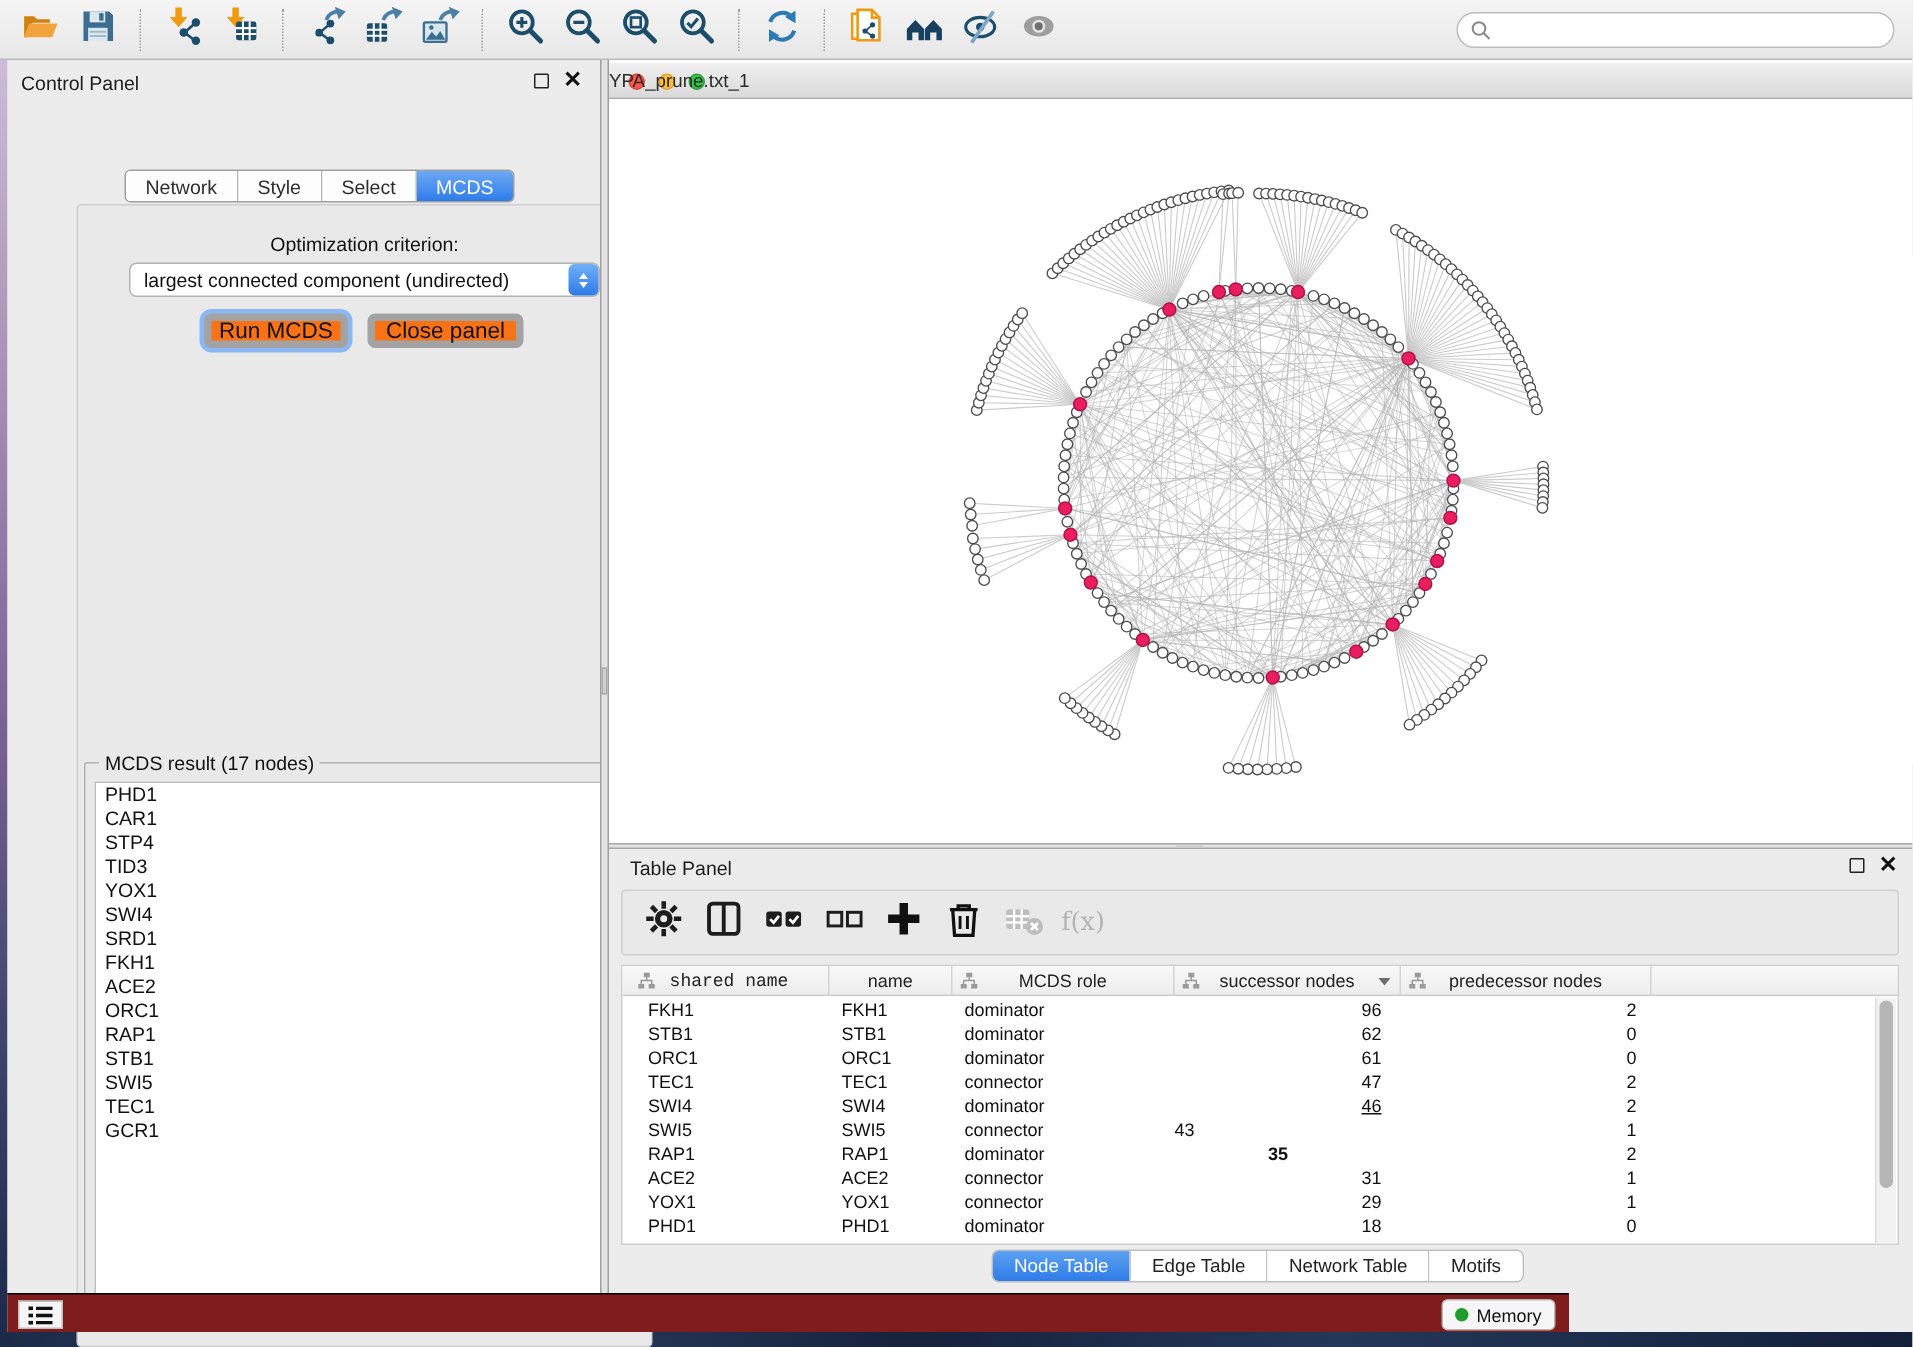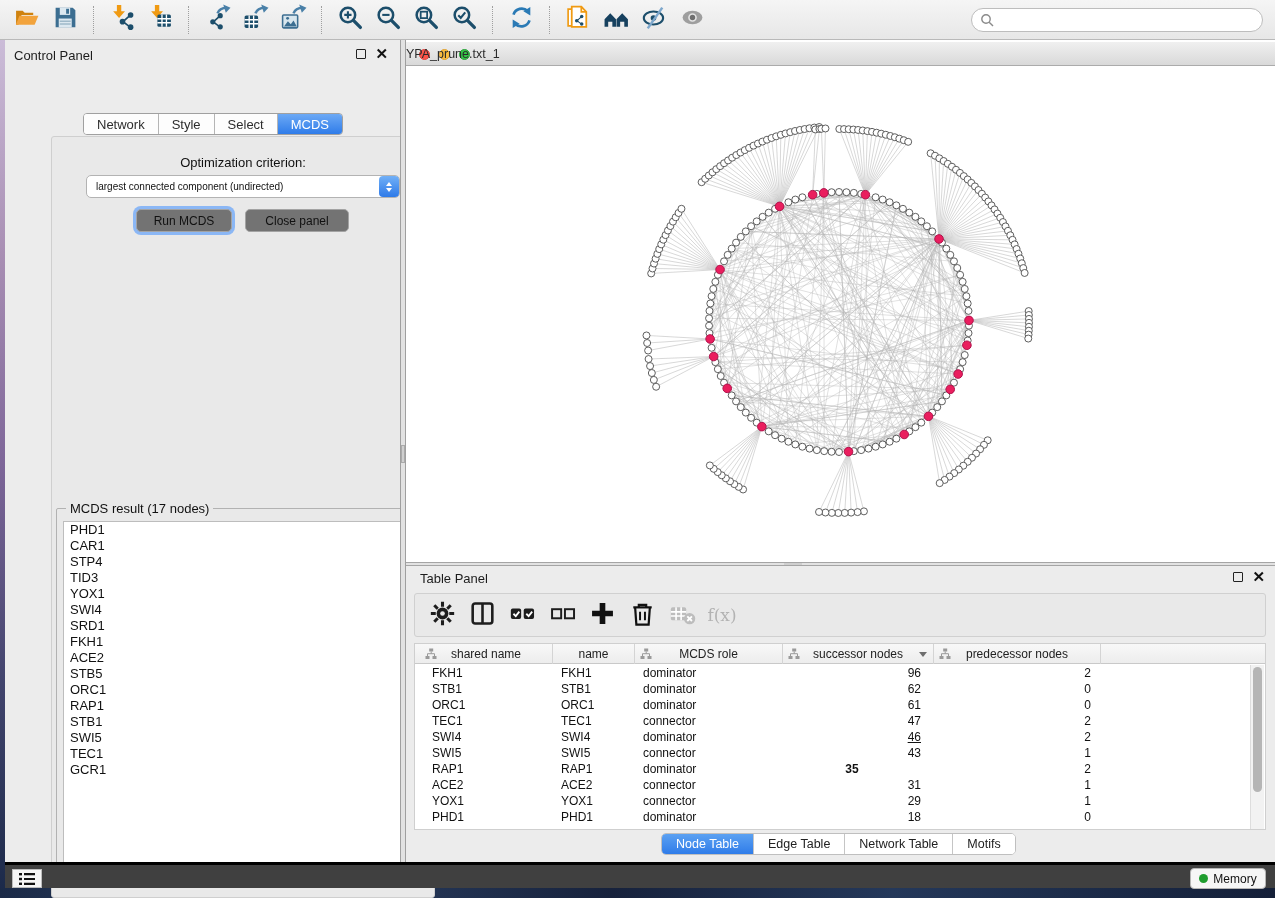--- a/index.html
+++ b/index.html
@@ -34,27 +34,27 @@
     border:1px solid #a0a0a0; border-radius:4px; background:#fdfdfd; overflow:hidden; }
   .seg { padding:0 13px; font-size:13px; color:#2d2d2d; display:flex; align-items:center; border-right:1px solid #b5b5b5; background:#fdfdfd; }
   .seg:last-child { border-right:none; }
   .seg.active { background:linear-gradient(#6ca9f5,#2f7ce9); color:#fff; }
 
   .cpane { left:10px; top:96px; width:384px; height:762px; background:#e9e9e9;
     border:1px solid #cfcfcf; border-radius:3px;margin-left:36px; }
   .opt-label { position:absolute; left:0; top:18px; width:100%; text-align:center; font-size:13px; color:#111; }
   .dropdown { position:absolute; left:34px; top:38px; width:314px; height:23px; background:#fff;
     border:1px solid #b3b3b3; border-radius:5px; display:flex; align-items:center; }
-  .dropdown .dd-text { flex:1; font-size:10px; color:#111; padding-left:9px; white-space:nowrap; }
+  .dropdown .dd-text { flex:1; font-size:13px; color:#111; padding-left:9px; white-space:nowrap; }
   .dd-cap { width:20px; height:21px; margin-right:0px; border-radius:4px;
     background:linear-gradient(#71b0f7,#2e7ae8); display:flex; flex-direction:column; align-items:center; justify-content:center; gap:2px; }
   .dd-cap .up { width:0; height:0; border-left:3.5px solid transparent; border-right:3.5px solid transparent; border-bottom:4.5px solid #fff; }
   .dd-cap .down { width:0; height:0; border-left:3.5px solid transparent; border-right:3.5px solid transparent; border-top:4.5px solid #fff; }
-  .btn { position:absolute; height:23px; background:#737373; border:1px solid #a3a3a3; border-radius:5px;
-    font-size:12px; color:#111; display:flex; align-items:center; justify-content:center; }
+  .btn { position:absolute; height:23px; background:#f97316; border:5px solid #a3a3a3; border-radius:5px;
+    font-size:15px; color:#111; display:flex; align-items:center; justify-content:center; }
   .btn.focusring { box-shadow:0 0 0 3px rgba(115,170,248,.8); }
 
   .groupbox { position:absolute; left:4px; top:371px; width:372px; height:369px; border:1px solid #b2b2b2; border-radius:2px; }
   .groupbox legend.gb-title { position:absolute; top:-8px; left:9px; background:#e9e9e9; padding:0 4px; font-size:13px; color:#111; }
   .mcds-list { position:absolute; left:6px; top:12px; width:360px; height:351px; background:#fff; border:1px solid #bdbdbd; overflow:hidden; }
   .mcds-item { font-size:13px; color:#111; line-height:16px; padding-left:6px; }
   .mcds-scroll { position:absolute; right:4px; top:0px; width:9px; height:100%; background:#f7f7f7; border-left:1px solid #d6d6d6; border-right:1px solid #d6d6d6; }
 
   
   .vsplit { left:400px; top:40px; width:6px; height:822px; background:#e2e2e2; border-left:1px solid #9f9f9f; border-right:1px solid #9f9f9f; }
@@ -92,21 +92,21 @@
   .tscroll { position:absolute; right:1px; top:21px; width:14px; height:164px; background:#f2f2f2; border-left:1px solid #ddd; }
   .tthumb { position:absolute; left:2px; top:2px; width:9px; height:125px; background:#b5b5b5; border-radius:5px; }
 
   .bottom-tabs { position:absolute; left:255px; top:267px; height:22px; display:flex;
     border:1px solid #bfbfbf; border-radius:5px; background:#fff; overflow:hidden; }
   .btab { padding:0 14px; font-size:12.5px; color:#222; display:flex; align-items:center; border-right:1px solid #c5c5c5; background:#fff; }
   .btab:last-child { border-right:none; }
   .btab.active { background:linear-gradient(#5ba1f2,#2f7ce9); color:#fff; }
 
   
-  .statusbar { left:5px; top:862px; width:1270px; height:26px; background:#404040; border-top:3px solid #000000; }
+  .statusbar { left:5px; top:862px; width:1041px; height:26px; background:#7f1d1d; border-top:1px solid #000000; }
   .list-btn { position:absolute; left:7px; top:4px; width:30px; height:19px; background:#f5f5f5; border:1px solid #bdbdbd; display:flex; align-items:center; justify-content:center; }
   .mem-btn { position:absolute; right:9px; top:3px; width:76px; height:21px; background:#f6f6f6; border:1px solid #b5b5b5; border-radius:4px; display:flex; align-items:center; justify-content:center; gap:5px; }
   .mem-dot { width:9px; height:9px; border-radius:50%; background:#1f9d2f; }
   .mem-label { font-size:12px; color:#111; }
 </style>
 </head>
 <body>
 
 <div class="abs toolbar">
   <div id="tb-icons" style="display:flex;align-items:center;">
@@ -304,21 +304,20 @@
       <div class="mcds-list" id="mcds-list">
           <div class="mcds-item">PHD1</div>
           <div class="mcds-item">CAR1</div>
           <div class="mcds-item">STP4</div>
           <div class="mcds-item">TID3</div>
           <div class="mcds-item">YOX1</div>
           <div class="mcds-item">SWI4</div>
           <div class="mcds-item">SRD1</div>
           <div class="mcds-item">FKH1</div>
           <div class="mcds-item">ACE2</div>
-          <div class="mcds-item">STB5</div>
           <div class="mcds-item">ORC1</div>
           <div class="mcds-item">RAP1</div>
           <div class="mcds-item">STB1</div>
           <div class="mcds-item">SWI5</div>
           <div class="mcds-item">TEC1</div>
           <div class="mcds-item">GCR1</div>
         </div>
       <div class="mcds-scroll" style="right:10px;top:13px;height:349px;"></div>
     </div>
   </div>
@@ -1121,21 +1120,21 @@
             <path d="M14.9 13.3l3.8 3.8M18.7 13.3l-3.8 3.8" stroke="#fff" stroke-width="1.5"></path>
           </svg></span>
       </div>
       <div class="tp-ico">
         <span class="fx-text">f(x)</span>
       </div>
     </div>
 
   <div class="ttable">
     <div class="thead" id="thead">
-        <div class="th" style="left: 5px; width: 133px;">
+        <div class="th" style="left: 5px; width: 133px; font-family: Liberation Mono, monospace;">
           <svg class="hier" width="12" height="12" viewBox="0 0 12 12">
             <g fill="#9a9a9a">
               <rect x="4.2" y="0.5" width="4" height="3"></rect>
               <rect x="0.5" y="8" width="4" height="3"></rect>
               <rect x="7.5" y="8" width="4" height="3"></rect>
             </g>
             <path d="M6.2 3.5v2.2M2.5 8V5.7h7V8" stroke="#9a9a9a" fill="none"></path>
           </svg>
           <div class="lbl">shared name</div>
         </div>
@@ -1210,21 +1209,21 @@
           <div class="td" style="left: 17px; width: 110px; text-align: left;">SWI4</div>
           <div class="td" style="left: 146px; width: 66px; text-align: left;">SWI4</div>
           <div class="td" style="left: 228px; width: 132px; text-align: left;">dominator</div>
           <div class="td" style="left: 368px; width: 138px; text-align: right; text-decoration: underline;">46</div>
           <div class="td" style="left: 519px; width: 157px; text-align: right;">2</div>
         </div>
         <div class="tr">
           <div class="td" style="left: 17px; width: 110px; text-align: left;">SWI5</div>
           <div class="td" style="left: 146px; width: 66px; text-align: left;">SWI5</div>
           <div class="td" style="left: 228px; width: 132px; text-align: left;">connector</div>
-          <div class="td" style="left: 368px; width: 138px; text-align: right;">43</div>
+          <div class="td" style="left: 368px; width: 138px; text-align: left;">43</div>
           <div class="td" style="left: 519px; width: 157px; text-align: right;">1</div>
         </div>
         <div class="tr">
           <div class="td" style="left: 17px; width: 110px; text-align: left;">RAP1</div>
           <div class="td" style="left: 146px; width: 66px; text-align: left;">RAP1</div>
           <div class="td" style="left: 228px; width: 132px; text-align: left;">dominator</div>
           <div class="td" style="left: 368px; width: 138px; text-align: center; font-weight: bold;">35</div>
           <div class="td" style="left: 519px; width: 157px; text-align: right;">2</div>
         </div>
         <div class="tr">

